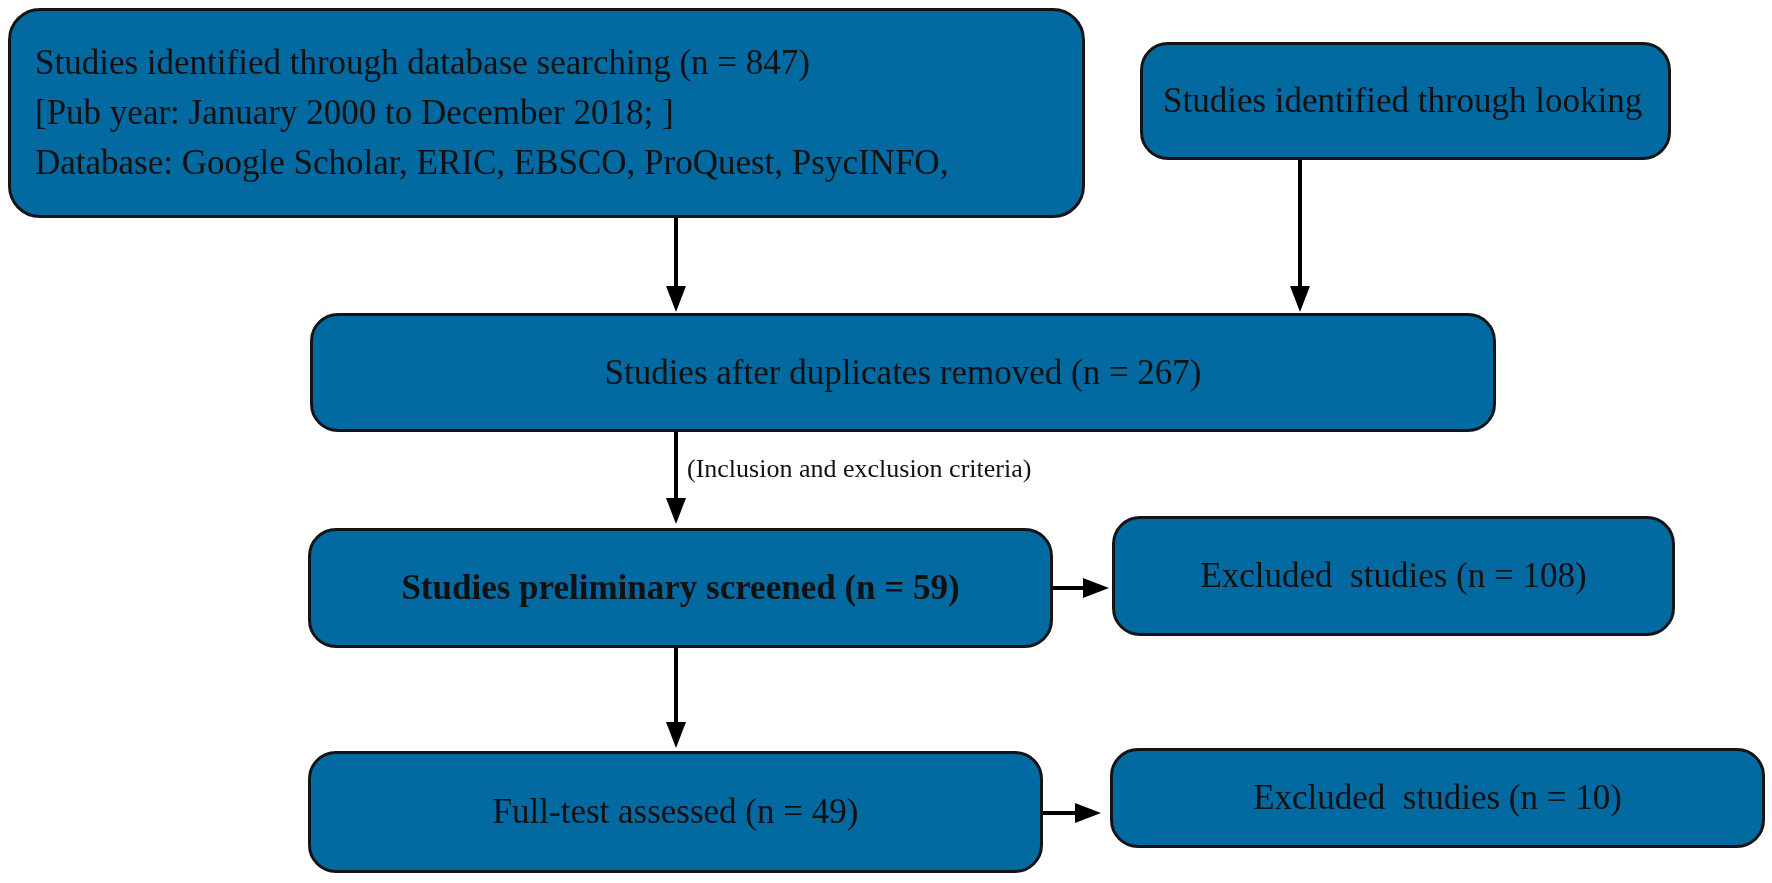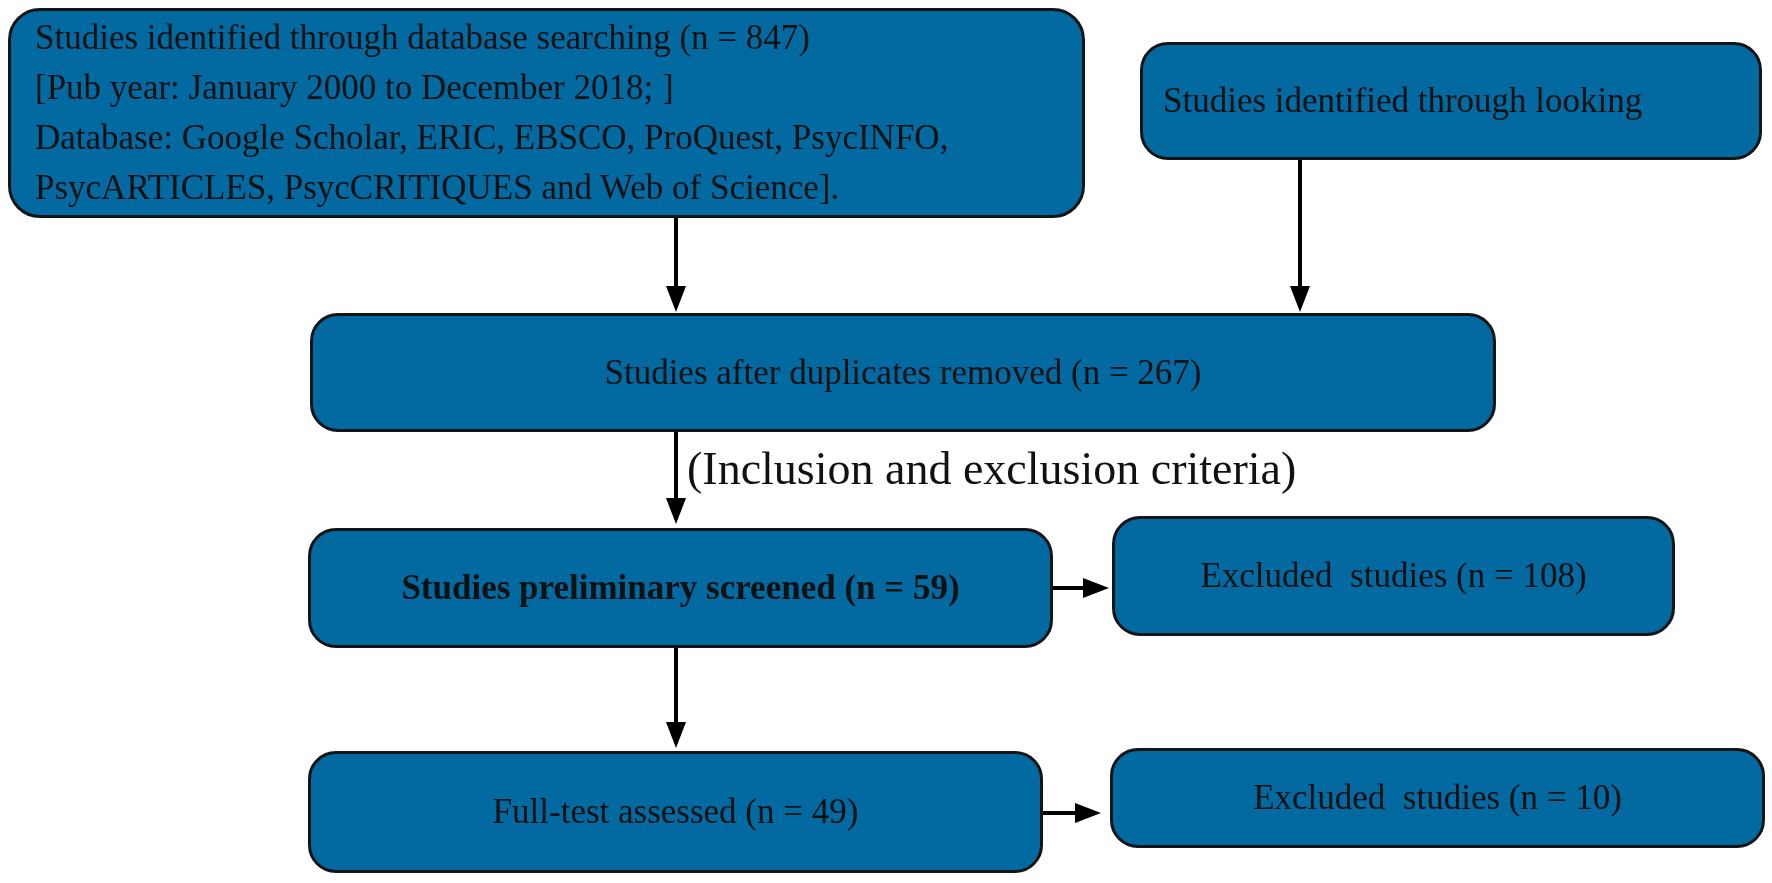--- a/index.html
+++ b/index.html
@@ -39,31 +39,31 @@
     justify-content: center;
     text-align: left;
   }
   .center-box {
     display: flex;
     align-items: center;
     justify-content: center;
     text-align: center;
   }
   #box-database-search   { left: 8px;    top: 8px;   width: 1077px; height: 210px; border-radius: 32px; padding: 0 24px; }
-  #box-reference-search  { left: 1140px; top: 42px;  width: 622px;  height: 118px; padding: 0 20px; }
+  #box-reference-search  { left: 1140px; top: 42px;  width: 531px;  height: 118px; padding: 0 20px; }
   #box-duplicates        { left: 310px;  top: 313px; width: 1186px; height: 119px; }
   #box-screened          { left: 308px;  top: 528px; width: 745px;  height: 120px; font-weight: bold; }
   #box-excluded-108      { left: 1112px; top: 516px; width: 563px;  height: 120px; }
   #box-fulltest          { left: 308px;  top: 751px; width: 735px;  height: 122px; }
   #box-excluded-10       { left: 1110px; top: 748px; width: 655px;  height: 100px; }
   .criteria-note {
     position: absolute;
     left: 687px;
     top: 449px;
-    font-size: 46px;
+    font-size: 26px;
     line-height: 40px;
     white-space: pre;
   }
   .arrow-line { stroke: #000000; stroke-width: 4; }
   .arrow-head { fill: #000000; stroke: none; }
 </style>
 </head>
 <body>
 
 <div class="canvas">
@@ -92,21 +92,20 @@
     <g>
       <line class="arrow-line" x1="1043" y1="813" x2="1078" y2="813"></line>
       <polygon class="arrow-head" points="1075,803 1075,823 1101,813"></polygon>
     </g>
   </svg>
 
   <div class="box left-box" id="box-database-search">
     <div>Studies identified through database searching (n = 847)</div>
     <div>[Pub year: January 2000 to December 2018; ]</div>
     <div>Database: Google Scholar, ERIC, EBSCO, ProQuest, PsycINFO,</div>
-    <div>PsycARTICLES, PsycCRITIQUES and Web of Science].</div>
   </div>
 
   <div class="box left-box" id="box-reference-search">
     <div>Studies identified through looking</div>
   </div>
 
   <div class="box center-box" id="box-duplicates">
     <span>Studies after duplicates removed (n = 267)</span>
   </div>
 

